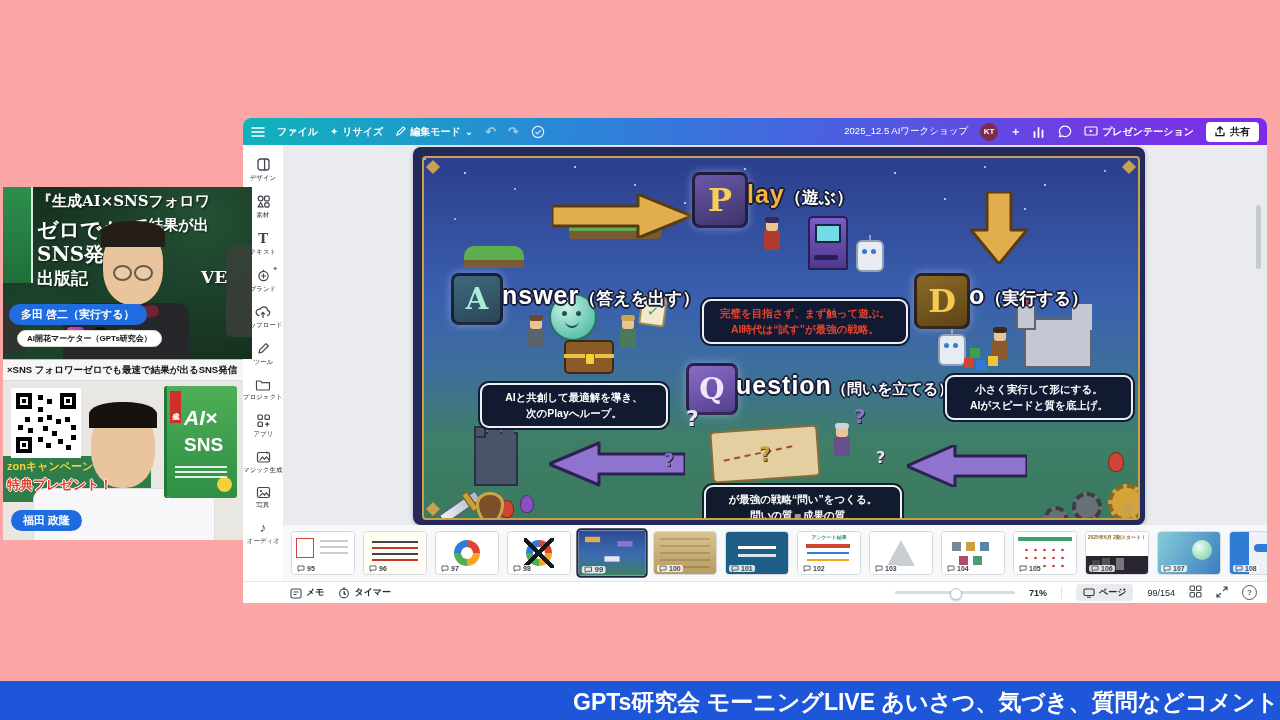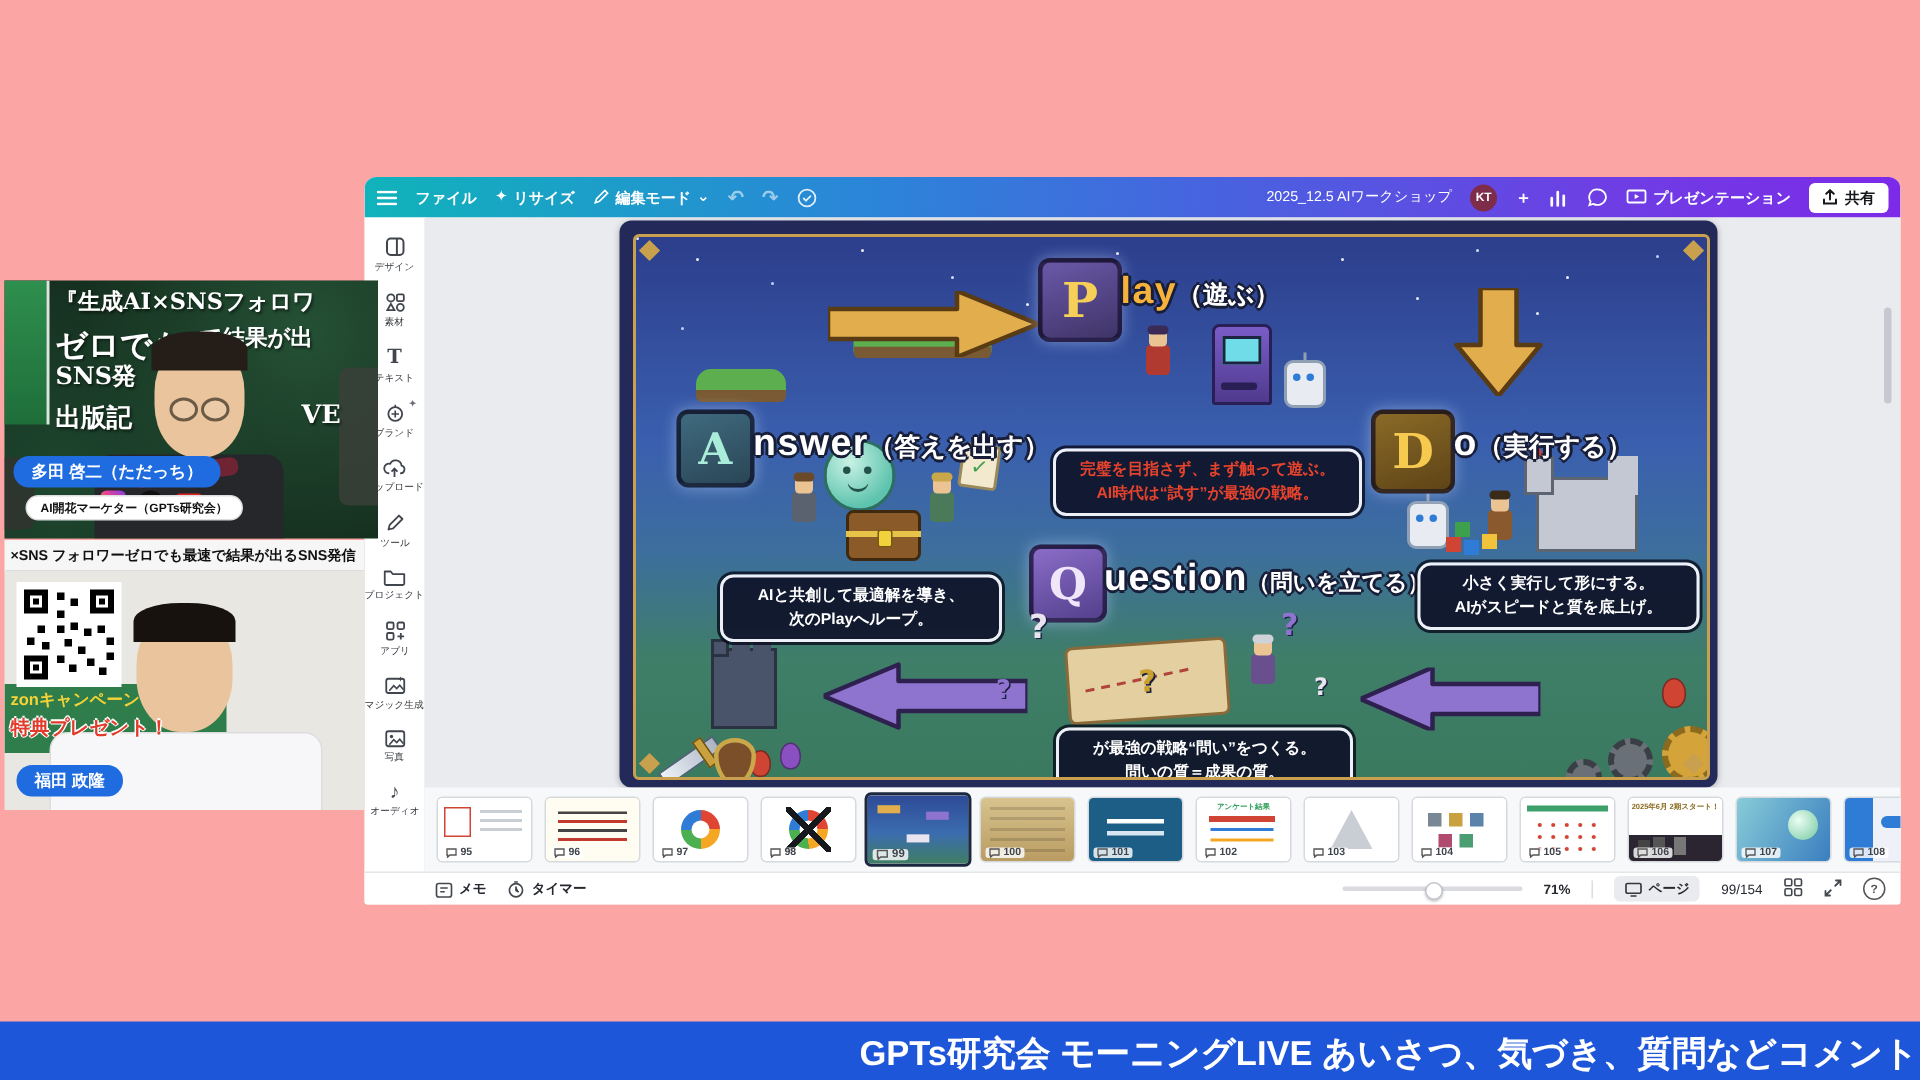--- a/index.html
+++ b/index.html
@@ -637,33 +637,33 @@
   </div>
 
   <div class="abs" id="cam-top">
     <div class="glow"></div>
     <div class="abs spine"></div>
     <div class="abs sil-r"></div>
     <div class="abs sil-l"></div>
     <span class="promo" style="left:34px;top:5px;font-size:15px;">『生成AI×SNSフォロワ</span>
     <span class="promo" style="left:34px;top:29px;font-size:21px;text-align:right;">ゼロでも</span>
     <span class="promo" style="left:130px;top:29px;font-size:15px;">で結果が出</span>
-    <span class="promo" style="left:34px;top:54px;font-size:16px;">SNS発</span>
+    <span class="promo" style="left:34px;top:54px;font-size:20px;">SNS発</span>
     <span class="promo" style="left:34px;top:80px;font-size:17px;">出版記</span>
     <span class="promo" style="left:198px;top:80px;font-size:17px;">VE</span>
     <div class="torso" style="left:60px;top:116px;width:126px;height:56px;background:#26272b;"></div>
     <div class="scarf" style="left:86px;top:122px;"></div>
     <div class="face" style="left:100px;top:42px;width:60px;height:76px;--hair:#241d18;"></div>
     <div class="glasses" style="left:110px;top:78px;"></div>
     <div class="sns" style="left:64px;top:140px;">
       <span class="ig"></span>
       <span class="th">@</span>
       <span class="yt"></span>
     </div>
-    <span class="pill-blue" style="left:6px;bottom:34px;">多田 啓二（ただっち）</span>
+    <span class="pill-blue" style="left:6px;bottom:34px;">多田 啓二（実行する）</span>
     <span class="pill-white" style="left:14px;bottom:12px;">AI開花マーケター（GPTs研究会）</span>
   </div>
 
   <div class="abs" id="cam-bottom">
     <div class="banner">×SNS フォロワーゼロでも最速で結果が出るSNS発信</div>
     <div class="qr">
       <svg width="66" height="66" viewBox="0 0 66 66">
         <rect width="66" height="66" fill="#fff"></rect>
         <rect x="3" y="3" width="16" height="16" fill="#000"></rect>
           <rect x="7" y="7" width="8" height="8" fill="#fff"></rect>
@@ -690,20 +690,26 @@
           <rect x="53" y="55" width="5" height="5" fill="#000"></rect>
           <rect x="58" y="45" width="5" height="5" fill="#000"></rect>
         <rect x="12" y="27" width="5" height="5" fill="#000"></rect>
           <rect x="5" y="35" width="5" height="5" fill="#000"></rect>
           <rect x="15" y="38" width="5" height="5" fill="#000"></rect>
       </svg>
     </div>
     <div class="greenpanel"></div>
     <span class="camp1">zonキャンペーン</span>
     <span class="camp2">特典プレゼント！</span>
+    <div class="book">
+      <span class="booktag">生成</span>
+      <span class="bookl1">AI×</span>
+      <span class="bookl2">SNS</span>
+      <span class="bookdot"></span>
+    </div>
     <div class="torso" style="left:30px;top:128px;width:180px;height:52px;background:#f7f7f9;border:1px solid #ddd;"></div>
     <div class="face" style="left:88px;top:50px;width:64px;height:78px;--hair:#17120e;"></div>
     <span class="pill-blue" style="left:8px;bottom:9px;">福田 政隆</span>
   </div>
 
   <div class="abs" id="ticker">
     <span class="ttext">GPTs研究会 モーニングLIVE あいさつ、気づき、質問などコメントお気軽に！シェアも歓迎</span>
   </div>
 
 </div>

